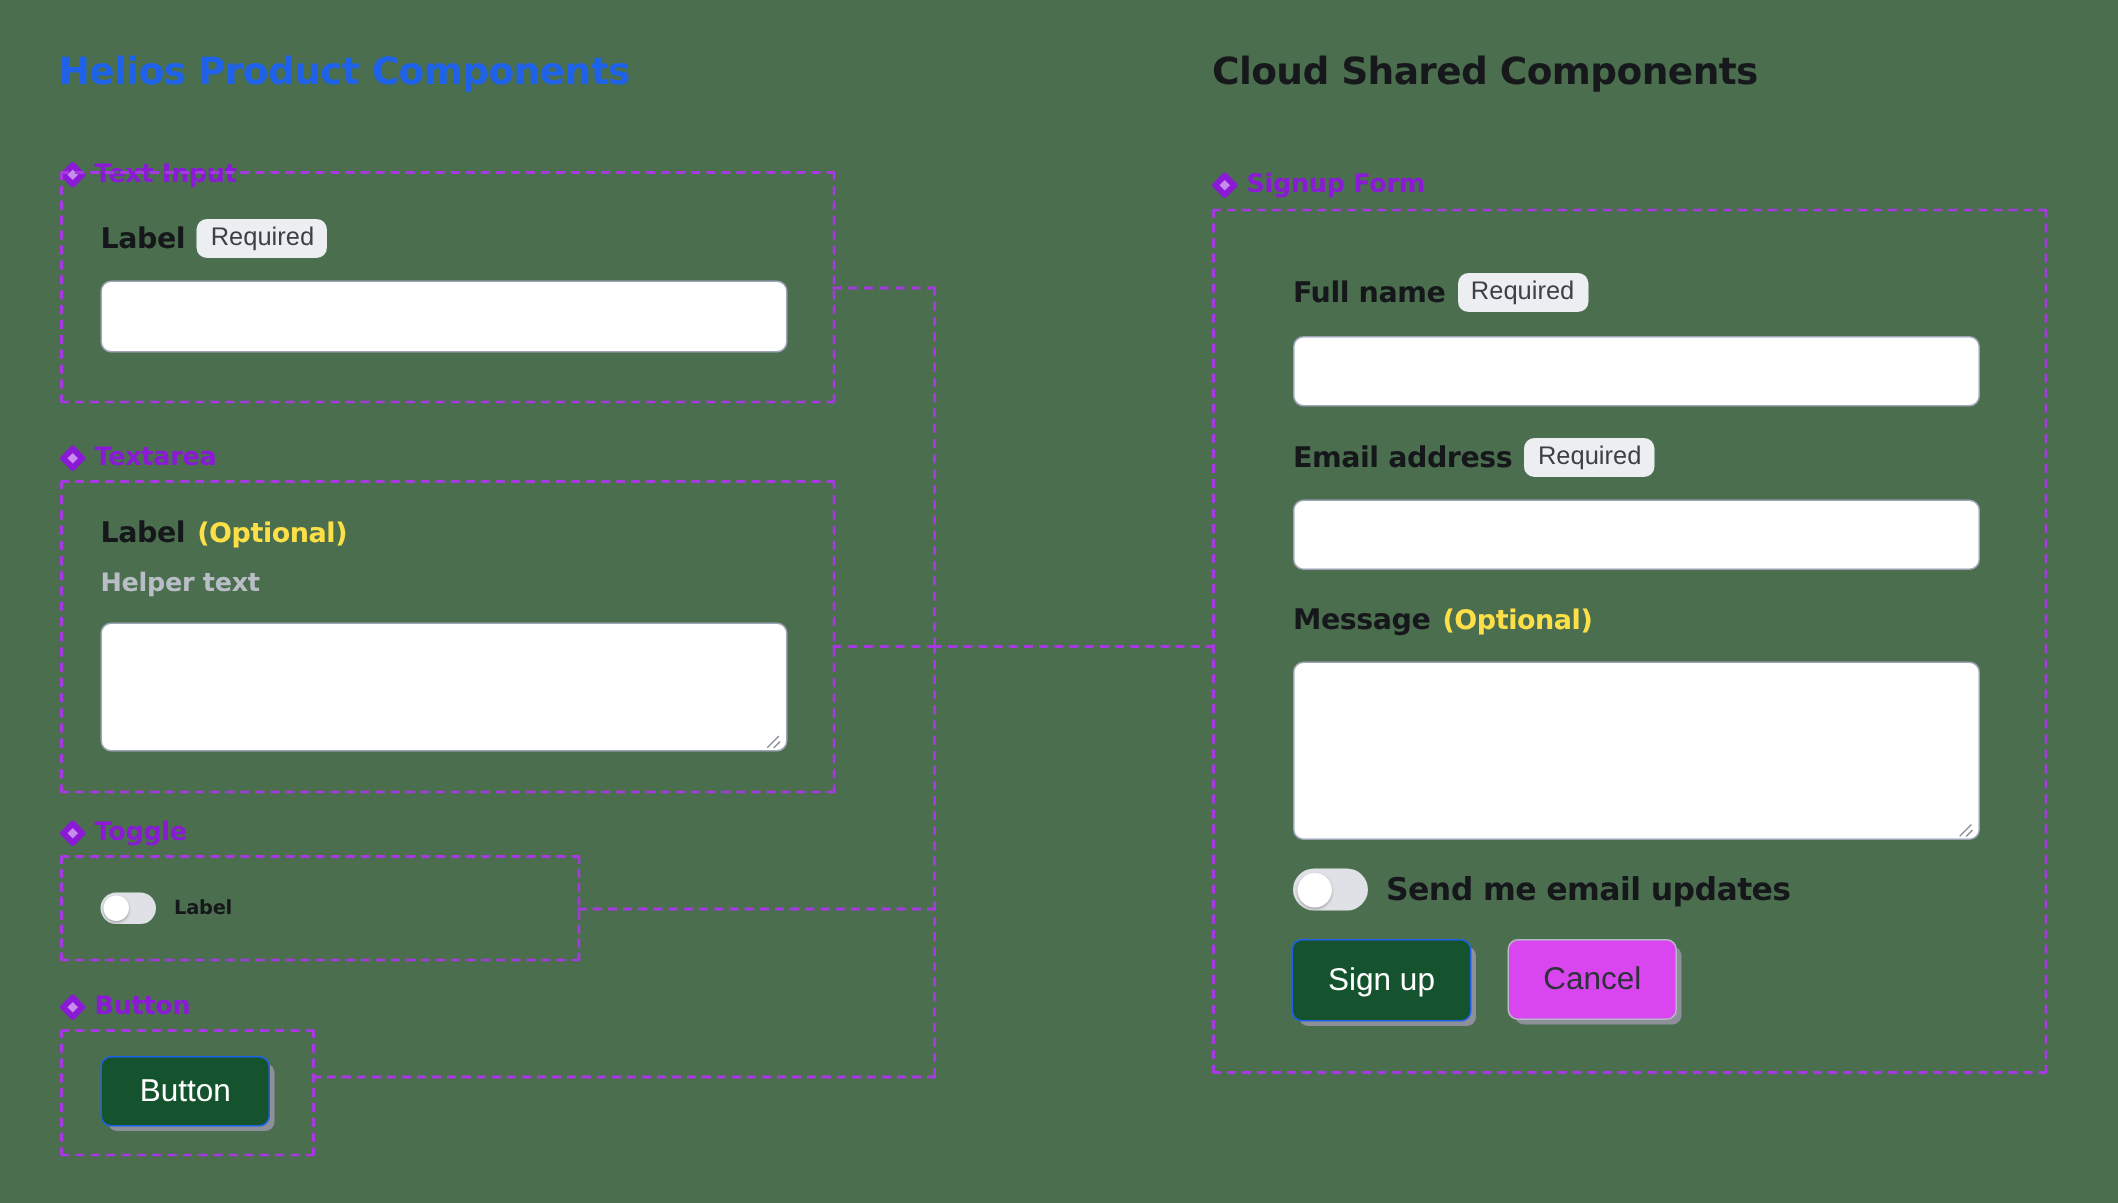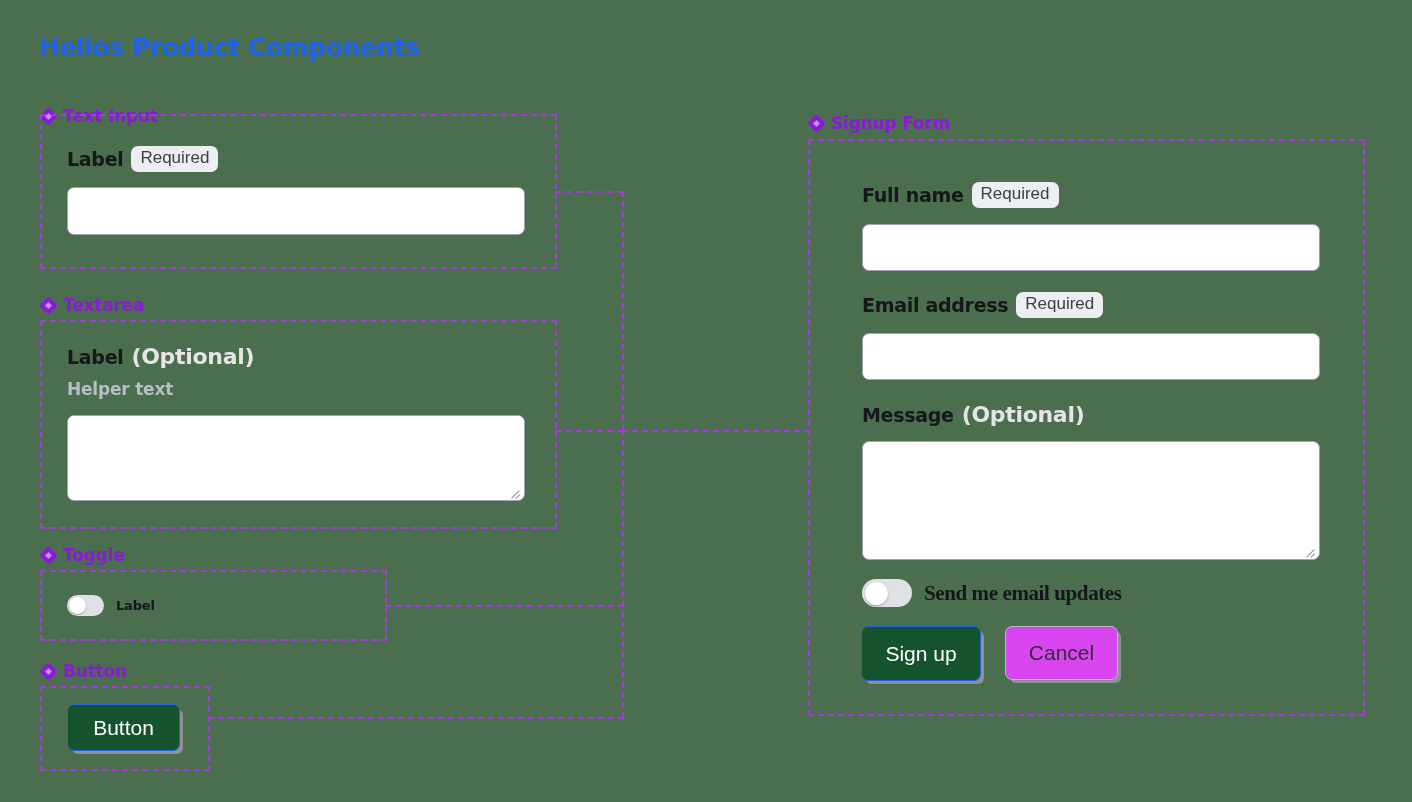--- a/index.html
+++ b/index.html
@@ -106,23 +106,23 @@
     font-size: 17px;
     color: #3c4149;
     background: #eceef1;
     border-radius: 7px;
     padding: 3px 9px 4px;
     line-height: 1.1;
   }
   .optional {
     font-family: "DejaVu Sans", sans-serif;
     font-weight: bold;
-    font-size: 22px;
+    font-size: 18px;
     letter-spacing: -0.3px;
-    color: #e5e5e5;
+    color: #fde047;
   }
   .helper {
     position: absolute;
     font-family: "DejaVu Sans", sans-serif;
     font-weight: bold;
     font-size: 17px;
     letter-spacing: -0.2px;
     color: #b9bec6;
     white-space: nowrap;
   }
@@ -186,21 +186,21 @@
   }
   .switch.big { width: 50px; height: 28px; border-radius: 14px; }
   .switch.big .knob { width: 23px; height: 23px; left: 2.5px; top: 2.5px; }
   .toggle-label {
     font-family: "DejaVu Sans", sans-serif;
     font-weight: bold;
     font-size: 13px;
     letter-spacing: -0.2px;
     color: #16171b;
   }
-  .toggle-label.big { font-size: 21px; letter-spacing: -0.4px; font-family: Liberation Serif, serif; }
+  .toggle-label.big { font-size: 21px; letter-spacing: -0.4px; }
 
   
   .btn {
     position: absolute;
     display: flex;
     align-items: center;
     justify-content: center;
     border-radius: 7px;
     font-family: "Liberation Sans", sans-serif;
     font-size: 21px;
@@ -220,20 +220,21 @@
     border: 1.5px solid #b6bac2;
     box-shadow: 4px 4px 0 -1px #8d9099;
   }
 </style>
 </head>
 <body>
 
 <div id="canvas">
 
   <div id="title-left" class="col-title">Helios Product Components</div>
+  <div id="title-right" class="col-title">Cloud Shared Components</div>
 
   <div class="conn-h" style="left:555px;  top:191px; width:69px;"></div>
   <div class="conn-v" style="left:622px;  top:191px; height:240px;"></div>
 
   <div class="conn-h" style="left:555px;  top:430px; width:69px;"></div>
 
   <div class="conn-h" style="left:385px;  top:605px; width:239px;"></div>
   <div class="conn-v" style="left:622px;  top:430px; height:288px;"></div>
 
   <div class="conn-h" style="left:208px;  top:717px; width:416px;"></div>

